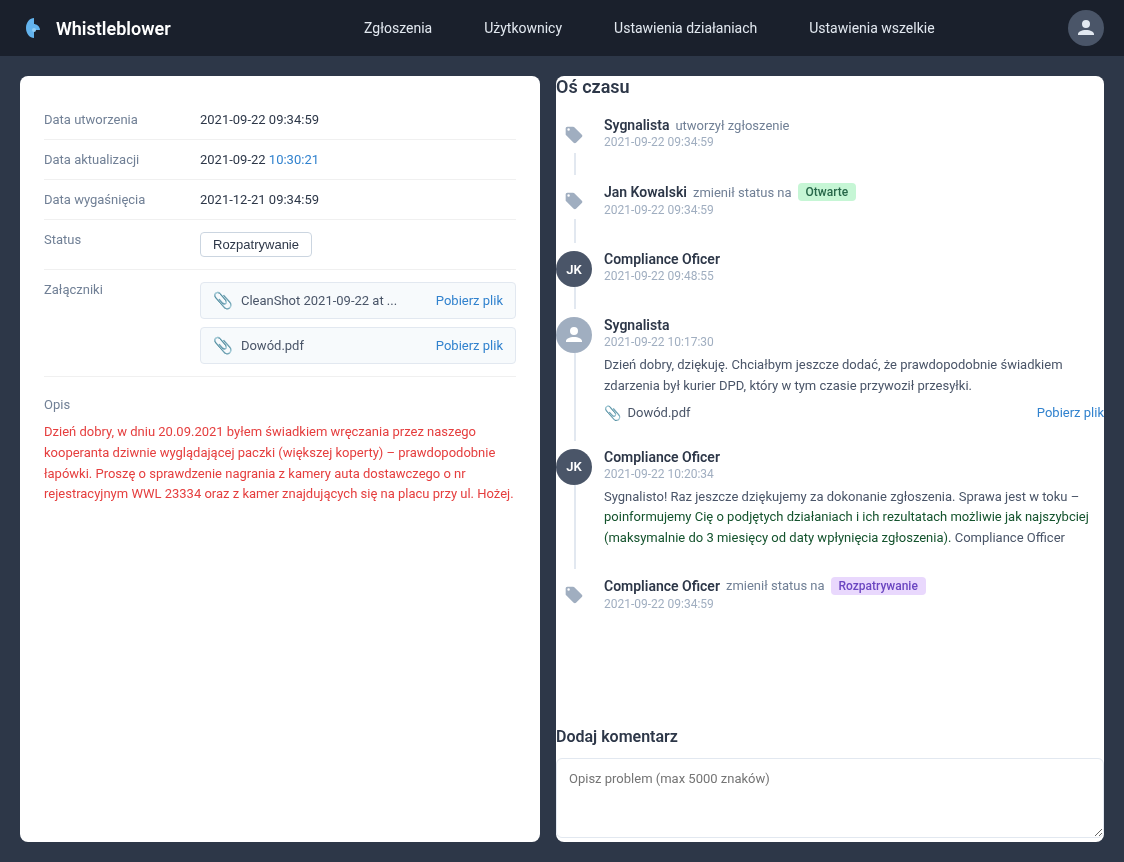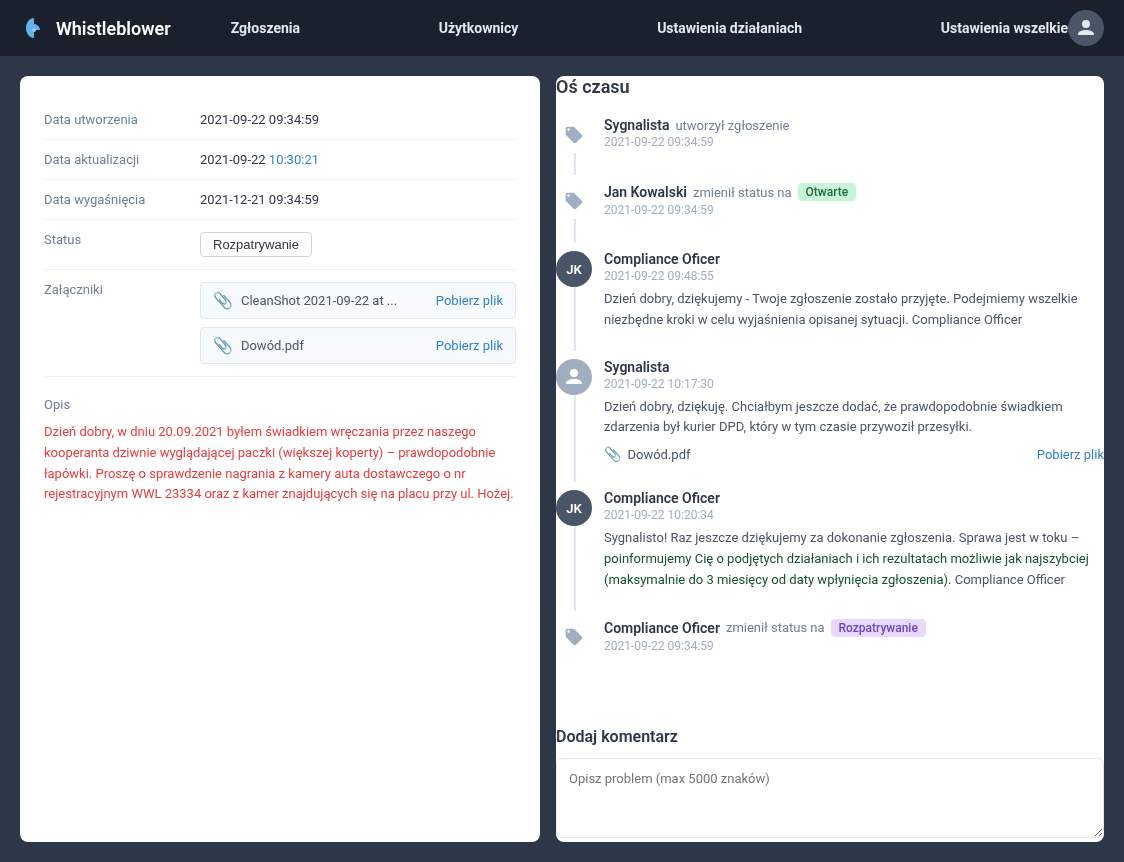--- a/index.html
+++ b/index.html
@@ -27,22 +27,21 @@
     }
     .brand-name {
       color: #fff;
       font-size: 18px;
       font-weight: 600;
     }
     .navbar-links {
       display: flex;
       gap: 52px;
       flex: 1;
-      justify-content: space-between;
-      font-weight: bold;
+      justify-content: center;
     }
     .navbar-link {
       color: #e2e8f0;
       font-size: 14px;
       cursor: pointer;
       text-decoration: none;
     }
     .navbar-user {
       width: 36px;
       height: 36px;
@@ -403,21 +402,20 @@
         </div>
       </div>
 
       <div class="timeline-item">
         <div class="timeline-avatar avatar-dark">JK</div>
         <div class="timeline-content">
           <div class="timeline-header">
             <span class="author-name">Compliance Oficer</span>
           </div>
           <div class="timeline-date">2021-09-22 09:48:55</div>
-          <p class="timeline-message">Dzień dobry, dziękujemy - Twoje zgłoszenie zostało przyjęte. Podejmiemy wszelkie niezbędne kroki w celu wyjaśnienia opisanej sytuacji. Compliance Officer</p>
         </div>
       </div>
 
       <div class="timeline-item">
         <div class="timeline-avatar avatar-light">
           <svg width="20" height="20" viewBox="0 0 20 20" fill="#fff">
             <path d="M10 10a4 4 0 100-8 4 4 0 000 8zm0 2c-4.418 0-8 1.79-8 4v1h16v-1c0-2.21-3.582-4-8-4z"></path>
           </svg>
         </div>
         <div class="timeline-content">

